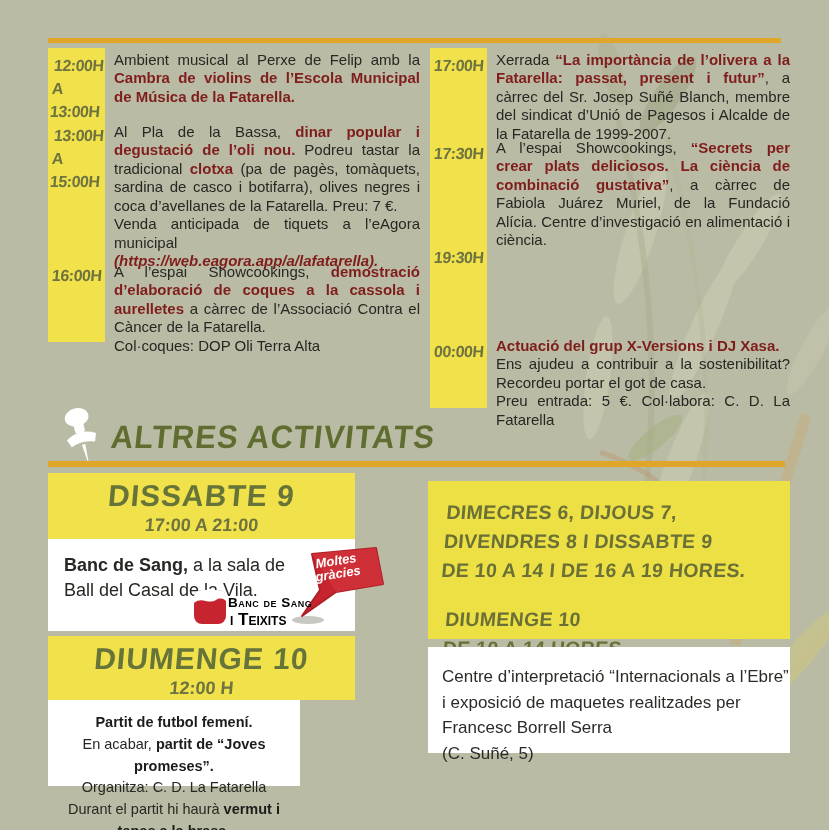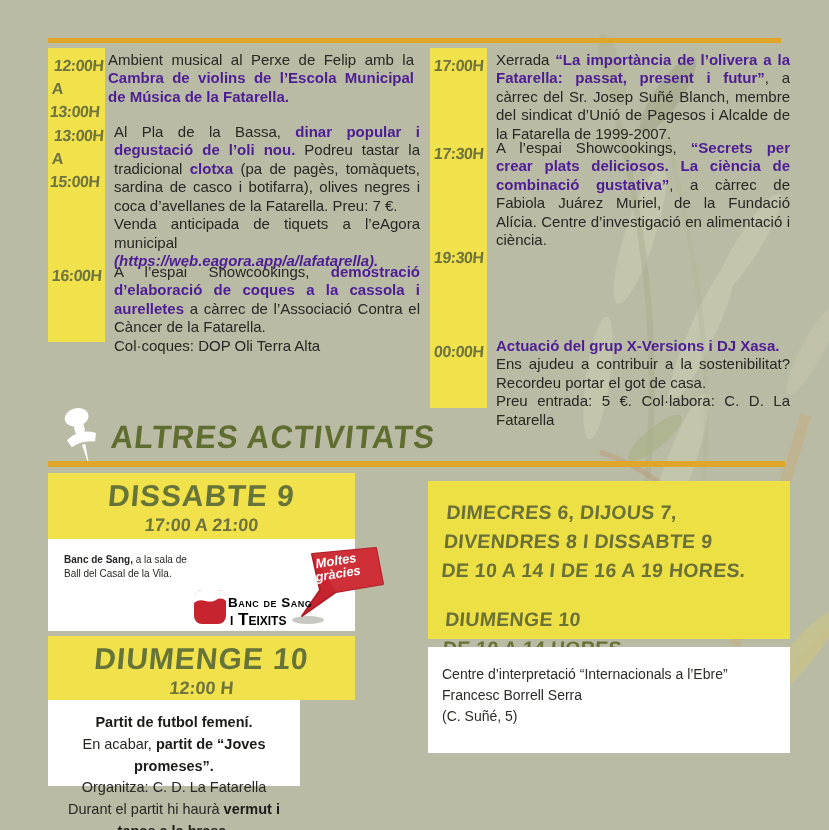--- a/index.html
+++ b/index.html
@@ -9,35 +9,35 @@
 
   
   .rule{position:absolute;background:#e0a62a;z-index:1;}
 
   
   .time-col{position:absolute;width:57px;background:#f1e14a;z-index:1;}
   .time-label{position:absolute;left:4px;width:56px;color:#6e7340;font-weight:700;
               font-size:16px;line-height:23px;transform:skewX(-5deg);letter-spacing:-0.5px;}
   .sched-entry{position:absolute;width:306px;font-size:15px;line-height:1.23;
                text-align:justify;z-index:1;}
-  .sched-entry b{color:#4c1d95;}
+  .sched-entry b{color:#7f1d1d;}
 
   
   .altres-title{position:absolute;left:113px;top:419px;font-size:31px;font-weight:700;
                 color:#5f6d31;letter-spacing:1px;transform:skewX(-6deg) scaleY(1.05);
                 transform-origin:left top;z-index:1;}
 
   
   .ybox{position:absolute;background:#f1e14a;z-index:1;text-align:center;}
   .wbox{position:absolute;background:#ffffff;z-index:1;}
   .box-title{font-size:30px;font-weight:700;color:#66743a;transform:skewX(-5deg);
              letter-spacing:1px;margin-top:6px;}
   .box-time{font-size:18px;font-weight:700;color:#6e7340;transform:skewX(-5deg);margin-top:2px;}
 
-  .blood-text{position:absolute;left:16px;top:14px;font-size:10px;line-height:1.4;}
+  .blood-text{position:absolute;left:16px;top:14px;font-size:18px;line-height:1.4;}
   .logo-drop{position:absolute;left:145px;top:50px;}
   .logo-words{position:absolute;left:180px;top:57px;color:#000000;font-weight:700;
               font-variant:small-caps;line-height:1.1;}
   .logo-words .l1{font-size:13.5px;letter-spacing:0.5px;}
   .logo-words .l2{font-size:17px;margin-left:2px;}
   .bubble{position:absolute;left:230px;top:5px;width:112px;height:84px;}
   .bubble-text{position:absolute;left:26px;top:10px;width:66px;color:#fff;font-weight:700;
                font-style:italic;font-size:13px;line-height:13px;text-align:center;
                transform:rotate(-9deg);}
 
@@ -45,21 +45,21 @@
               line-height:1.5;text-align:center;}
   .foot-lines b{color:#1c1c1a;}
 
   
   .hours-box{position:absolute;left:428px;top:481px;width:362px;height:158px;
              background:#ece045;z-index:1;color:#6b7037;font-weight:700;
              transform-origin:left top;}
   .hours-group{margin:0 0 20px 16px;transform:skewX(-5deg);font-size:19.5px;line-height:29px;
                letter-spacing:0.3px;}
   .expo-box{position:absolute;left:428px;top:647px;width:362px;height:106px;background:#fff;z-index:1;}
-  .expo-lines{margin:17px 0 0 14px;font-size:14px;line-height:1.5;color:#2b2b27;}
+  .expo-lines{margin:17px 0 0 14px;font-size:17px;line-height:1.5;color:#2b2b27;}
 
   .pin{position:absolute;left:50px;top:405px;z-index:1;}
 </style>
 </head>
 <body>
 
 <div class="page">
 
   <svg class="bg-art" width="829" height="830">
     <g opacity="0.55" fill="#cdceb4">
@@ -90,21 +90,21 @@
         <div>A 13:00H</div>
       </div>
     <div class="time-label" style="top:76px;">
         <div>13:00H</div>
         <div>A 15:00H</div>
       </div>
     <div class="time-label" style="top:216px;">
         <div>16:00H</div>
       </div>
   </div>
-  <div class="sched-entry" style="left:108px;top:51px;"><span>Ambient musical al Perxe de Felip amb la </span><b>Cambra de violins de l’Escola Municipal de Música de la Fatarella.</b></div>
+  <div class="sched-entry" style="left:114px;top:51px;"><span>Ambient musical al Perxe de Felip amb la </span><b>Cambra de violins de l’Escola Municipal de Música de la Fatarella.</b></div>
   <div class="sched-entry" style="left:114px;top:123px;"><span> Al Pla de la Bassa, </span><b>dinar popular i degustació de l’oli nou.</b><span> Podreu tastar la tradicional </span><b>clotxa</b><span> (pa de pagès, tomàquets, sardina de casco i botifarra), olives negres i coca d’avellanes de la Fatarella. Preu: 7 €.</span><br><span>Venda anticipada de tiquets a l’eAgora municipal</span><br><span></span><b style="font-style: italic;">(https://web.eagora.app/a/lafatarella).</b></div>
   <div class="sched-entry" style="left:114px;top:263px;"><span>A l’espai Showcookings, </span><b>demostració d’elaboració de coques a la cassola i aurelletes</b><span> a càrrec de l’Associació Contra el Càncer de la Fatarella.</span><br><span>Col·coques: DOP Oli Terra Alta</span></div>
 
   <div class="time-col" style="left:430px;top:48px;height:360px;">
     <div class="time-label" style="top:6px;">
         <div>17:00H</div>
       </div>
     <div class="time-label" style="top:94px;">
         <div>17:30H</div>
       </div>
@@ -183,18 +183,19 @@
       </div>
     <div class="hours-group">
         <div>DIUMENGE 10</div>
         <div>DE 10 A 14 HORES</div>
       </div>
   </div>
 
   <div class="expo-box">
     <div class="expo-lines">
         <div>Centre d’interpretació “Internacionals a l’Ebre”</div>
+        <div>i exposició de maquetes realitzades per</div>
         <div>Francesc Borrell Serra</div>
         <div>(C. Suñé, 5)</div>
       </div>
   </div>
 
 </div>
 
 </body></html>

